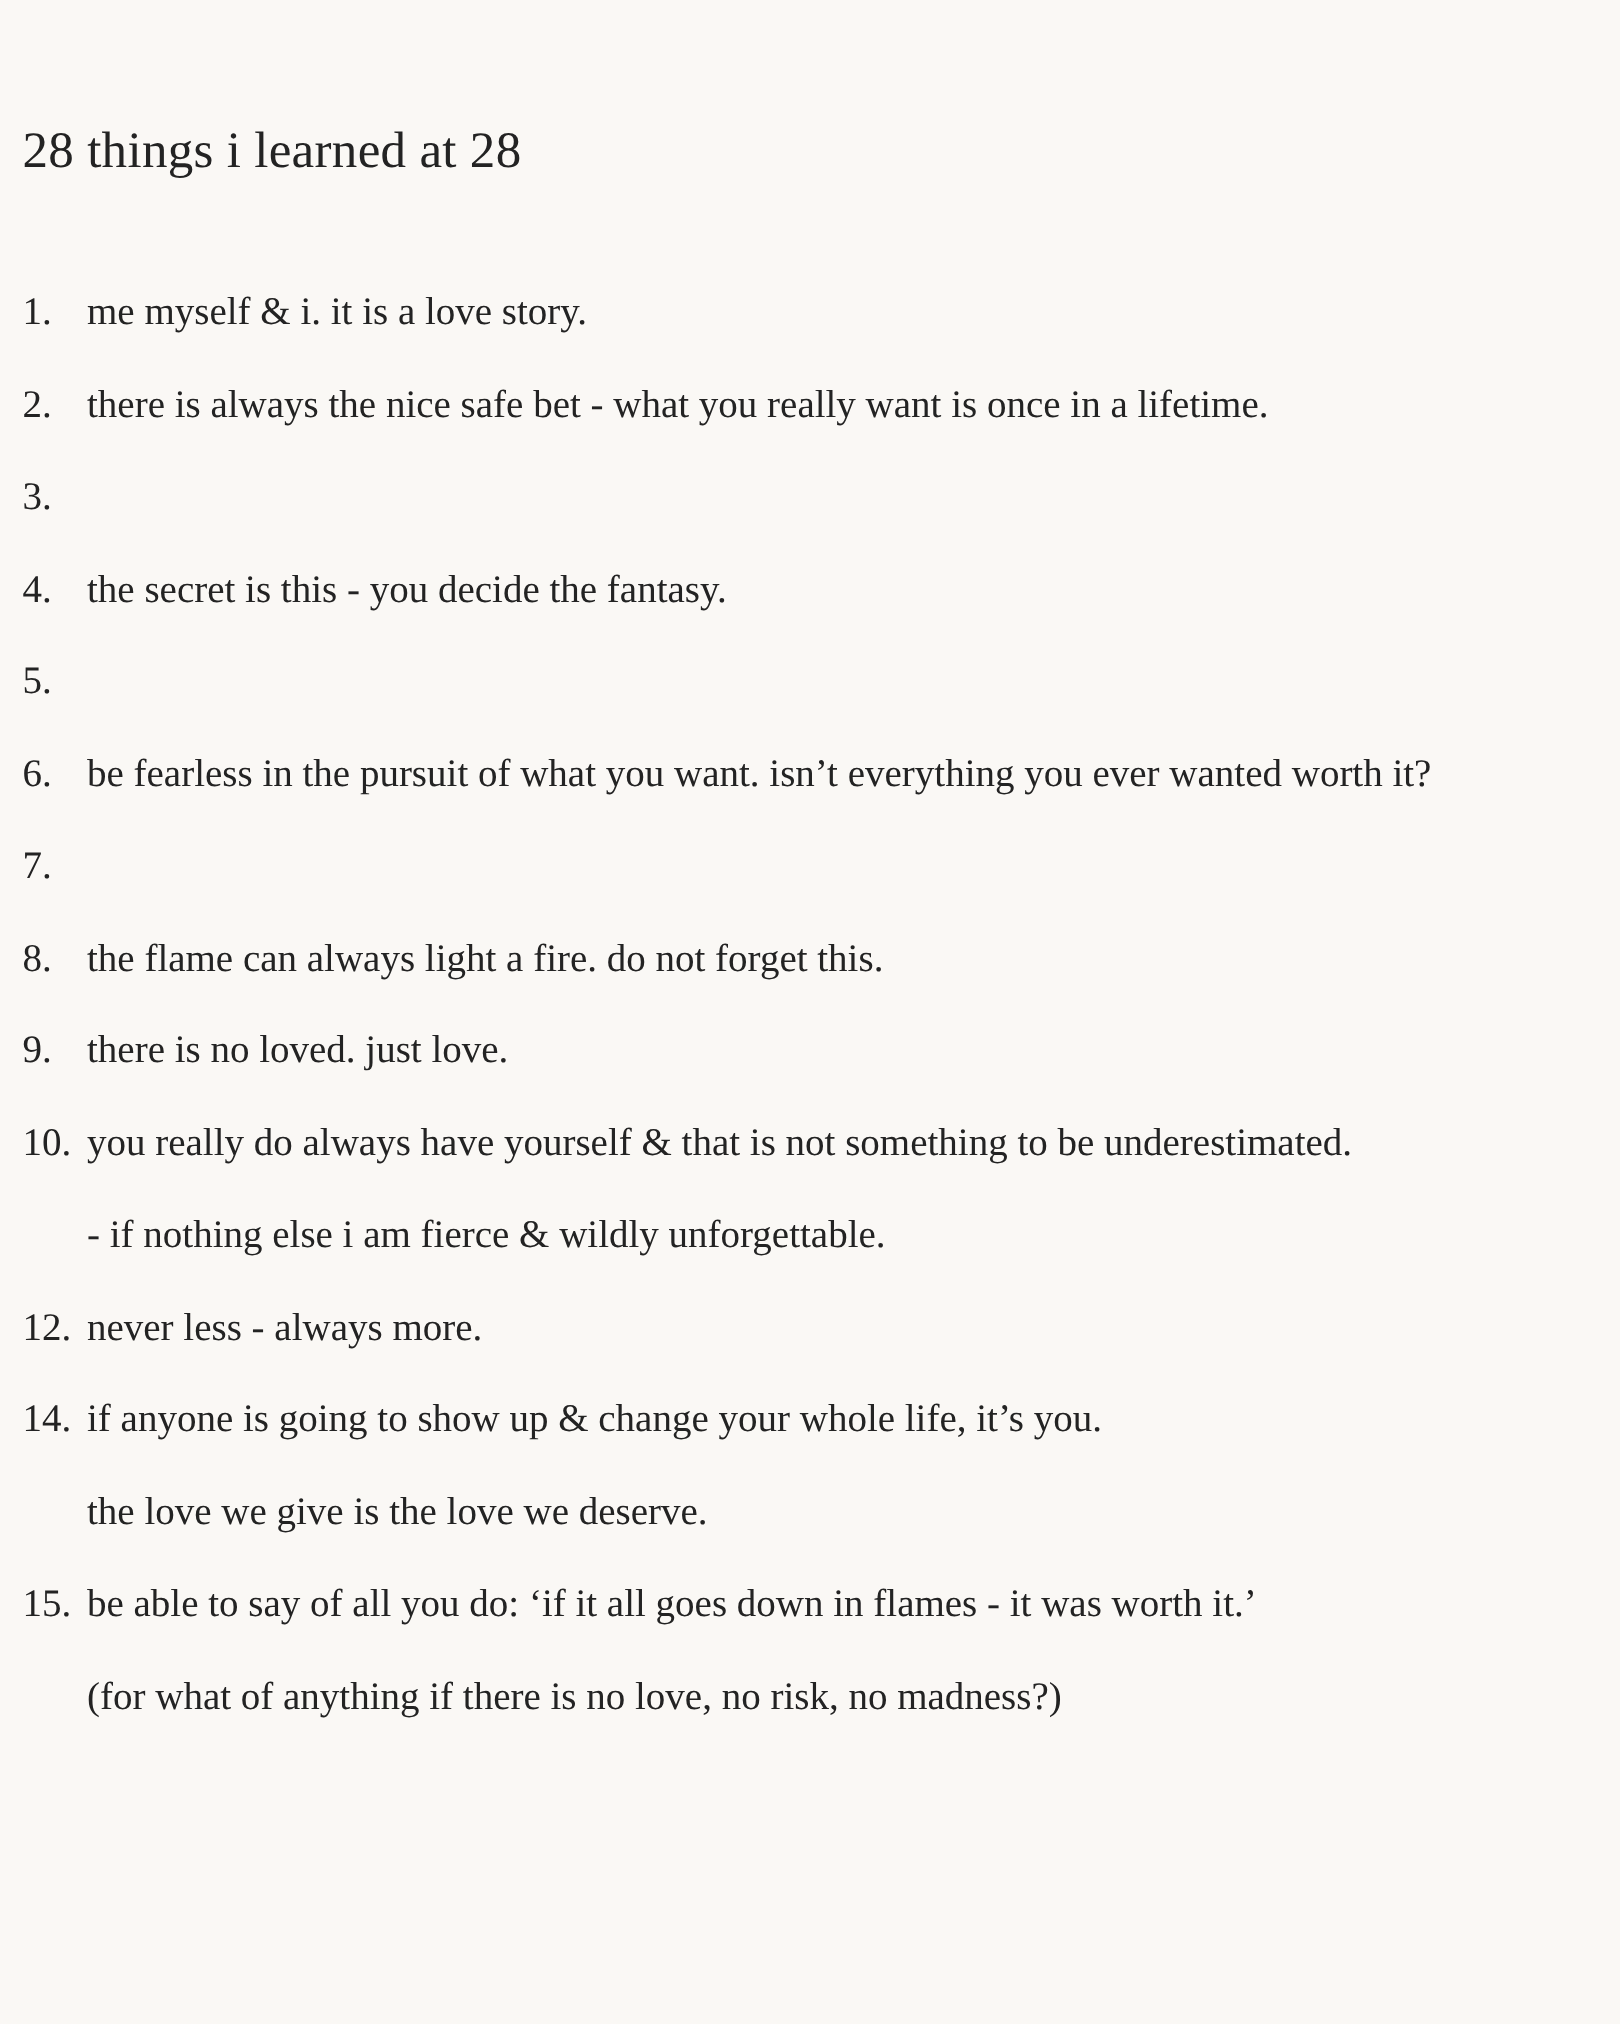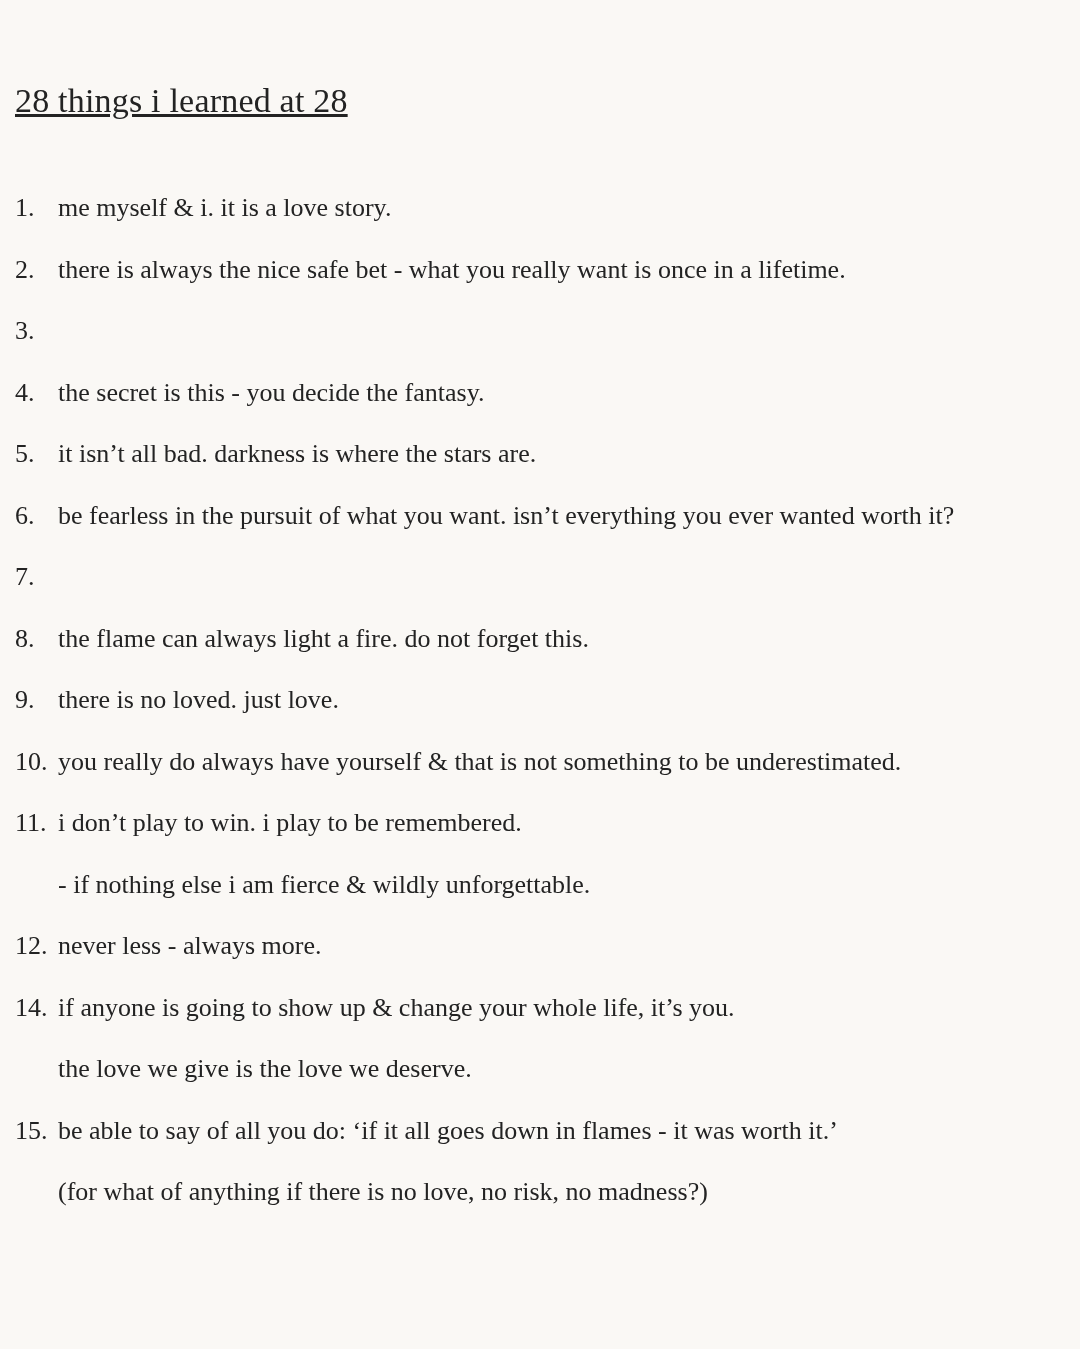--- a/index.html
+++ b/index.html
@@ -16,21 +16,20 @@
     height: 1349px;
     box-sizing: border-box;
   }
   .title {
     margin: 84px 0 0 15px;
     font-size: 34px;
     line-height: 34px;
     font-weight: 400;
     letter-spacing: 0.2px;
     white-space: nowrap;
-    text-decoration: underline;
   }
   .list {
     margin-top: 76px;
   }
   .item {
     display: flex;
     align-items: baseline;
     padding-left: 15px;
     font-size: 26px;
     line-height: 27px;
@@ -68,21 +67,20 @@
       <span class="num">3.</span>
     </div>
 
     <div class="item">
       <span class="num">4.</span>
       <span class="text">the secret is this - you decide the fantasy.</span>
     </div>
 
     <div class="item">
       <span class="num">5.</span>
-      <span class="text">it isn’t all bad. darkness is where the stars are.</span>
     </div>
 
     <div class="item">
       <span class="num">6.</span>
       <span class="text">be fearless in the pursuit of what you want. isn’t everything you ever wanted worth it?</span>
     </div>
 
     <div class="item">
       <span class="num">7.</span>
     </div>
@@ -95,24 +93,20 @@
     <div class="item">
       <span class="num">9.</span>
       <span class="text">there is no loved. just love.</span>
     </div>
 
     <div class="item">
       <span class="num">10.</span>
       <span class="text">you really do always have yourself &amp; that is not something to be underestimated.</span>
     </div>
 
-    <div class="item">
-      <span class="num">11.</span>
-      <span class="text">i don’t play to win. i play to be remembered.</span>
-    </div>
 
     <div class="item">
       <span class="num"></span>
       <span class="text">- if nothing else i am fierce &amp; wildly unforgettable.</span>
     </div>
 
     <div class="item">
       <span class="num">12.</span>
       <span class="text">never less - always more.</span>
     </div>

